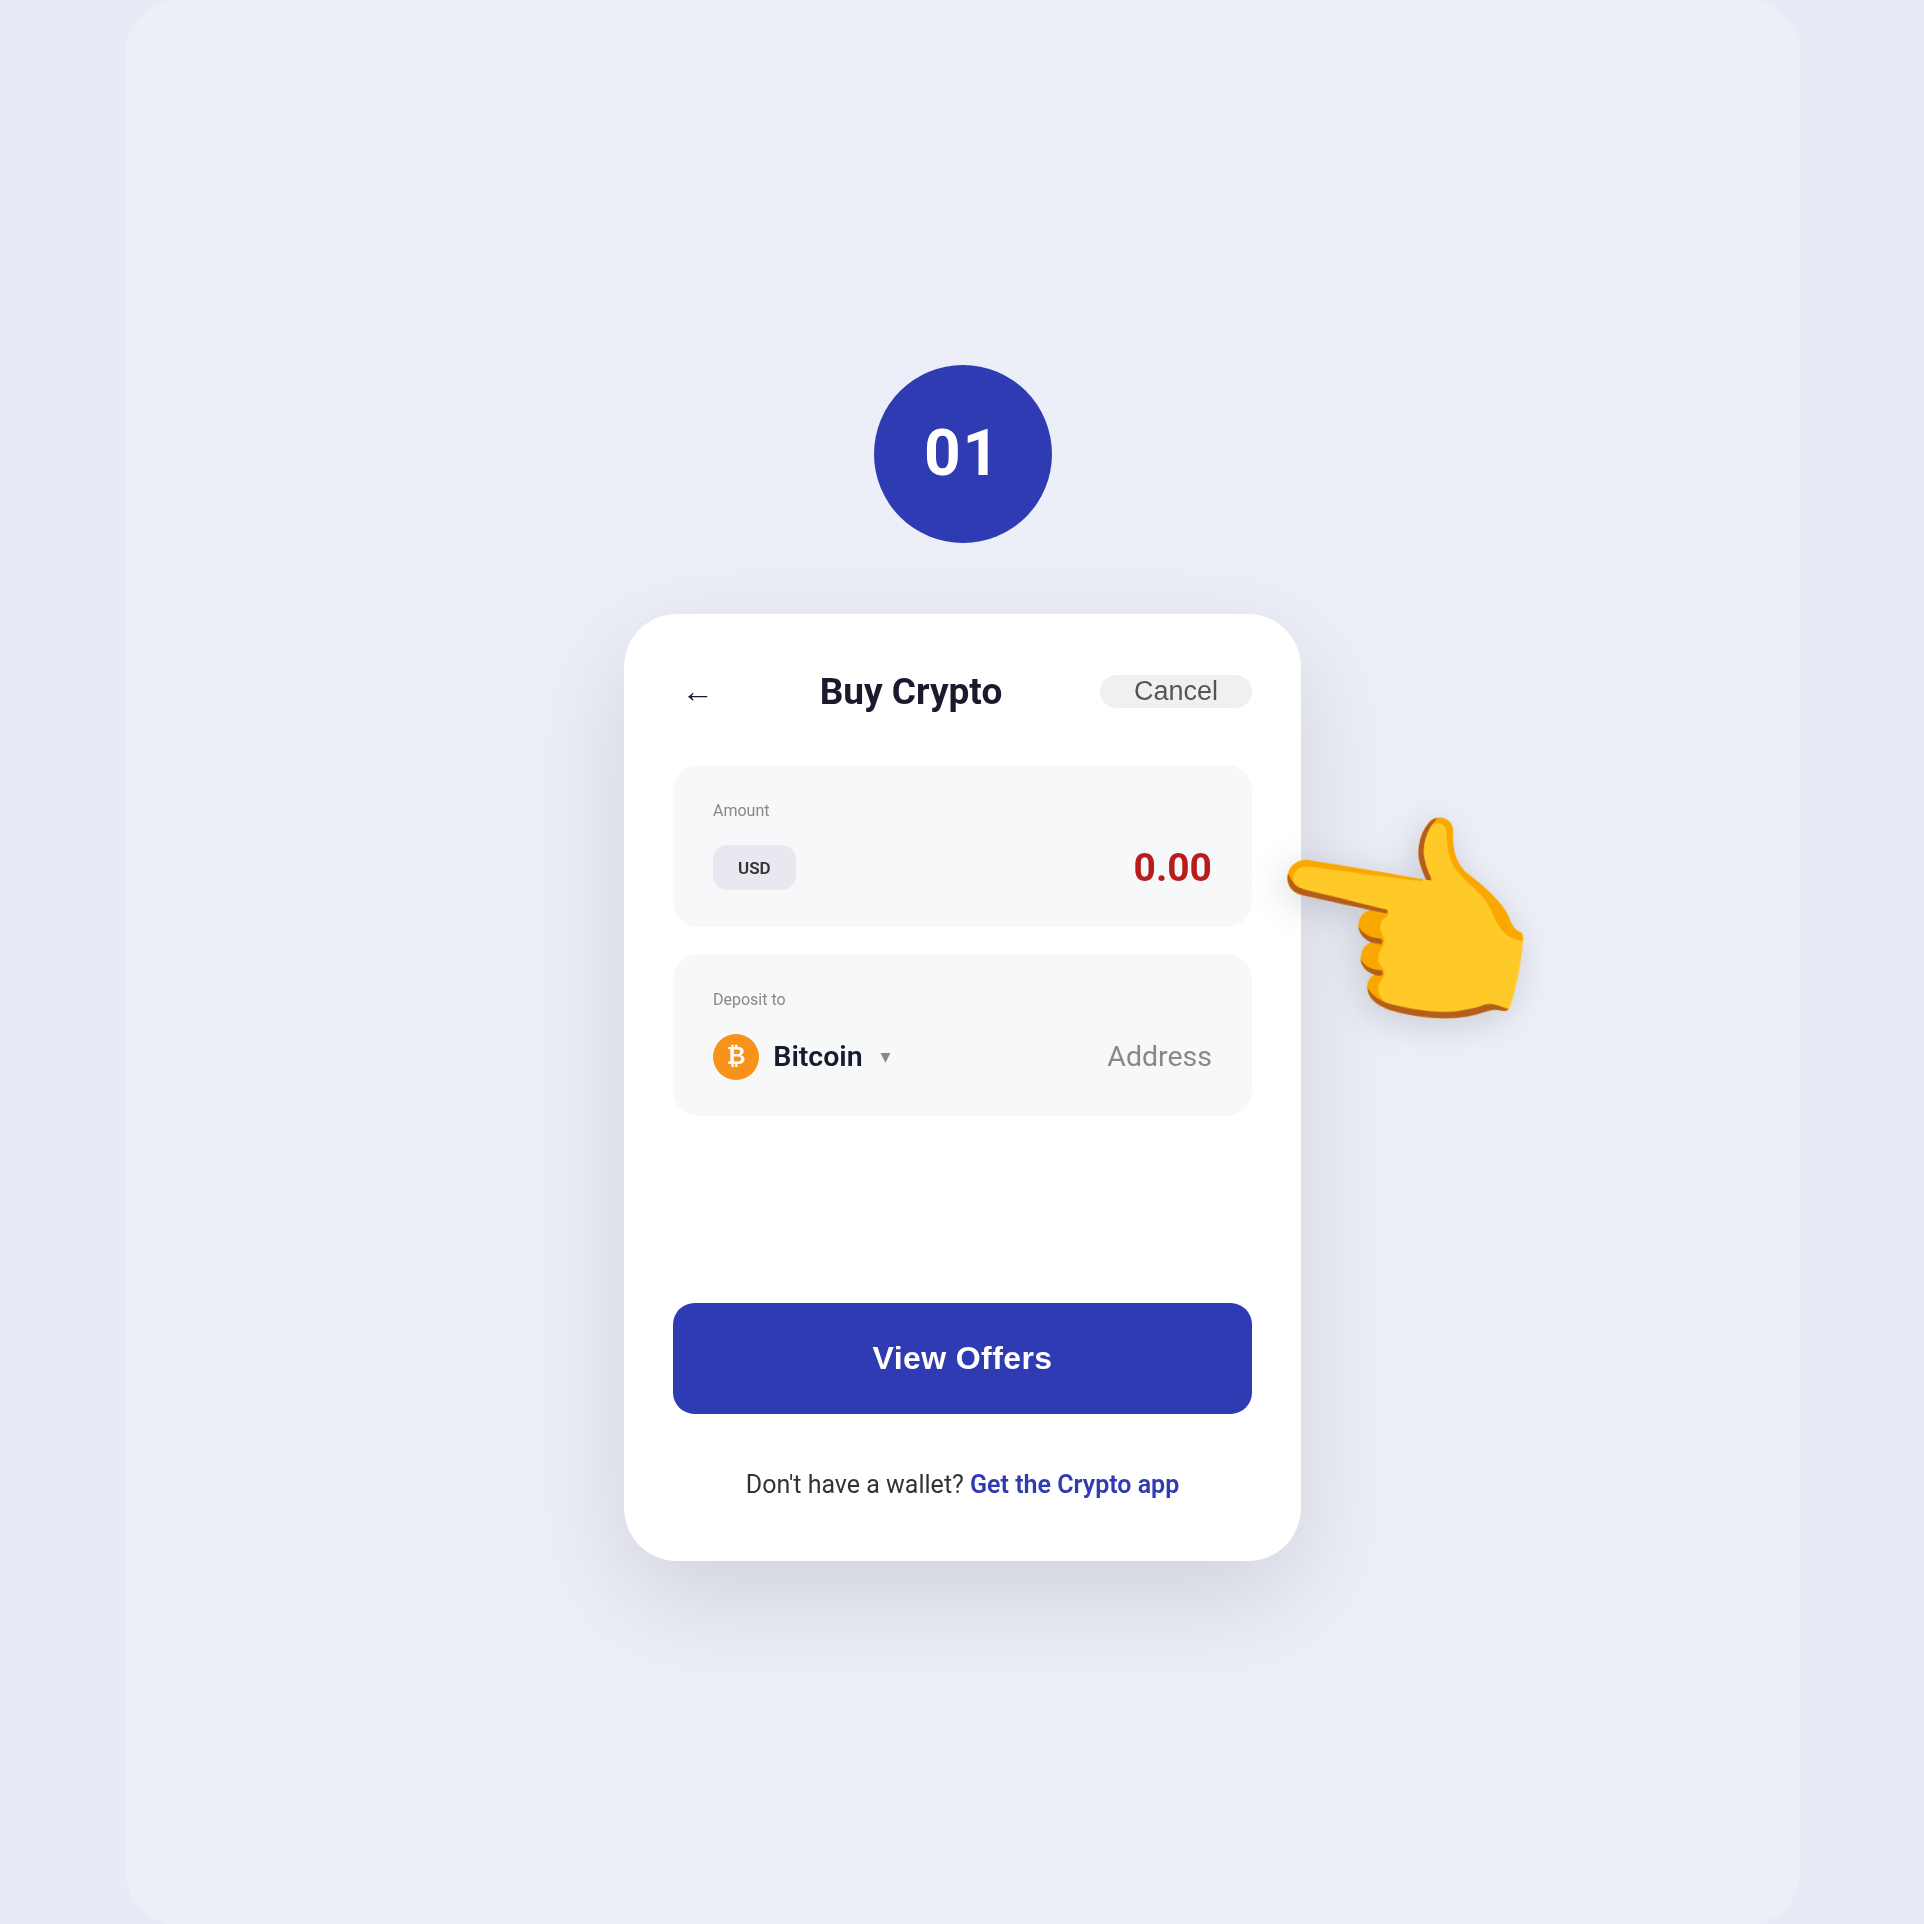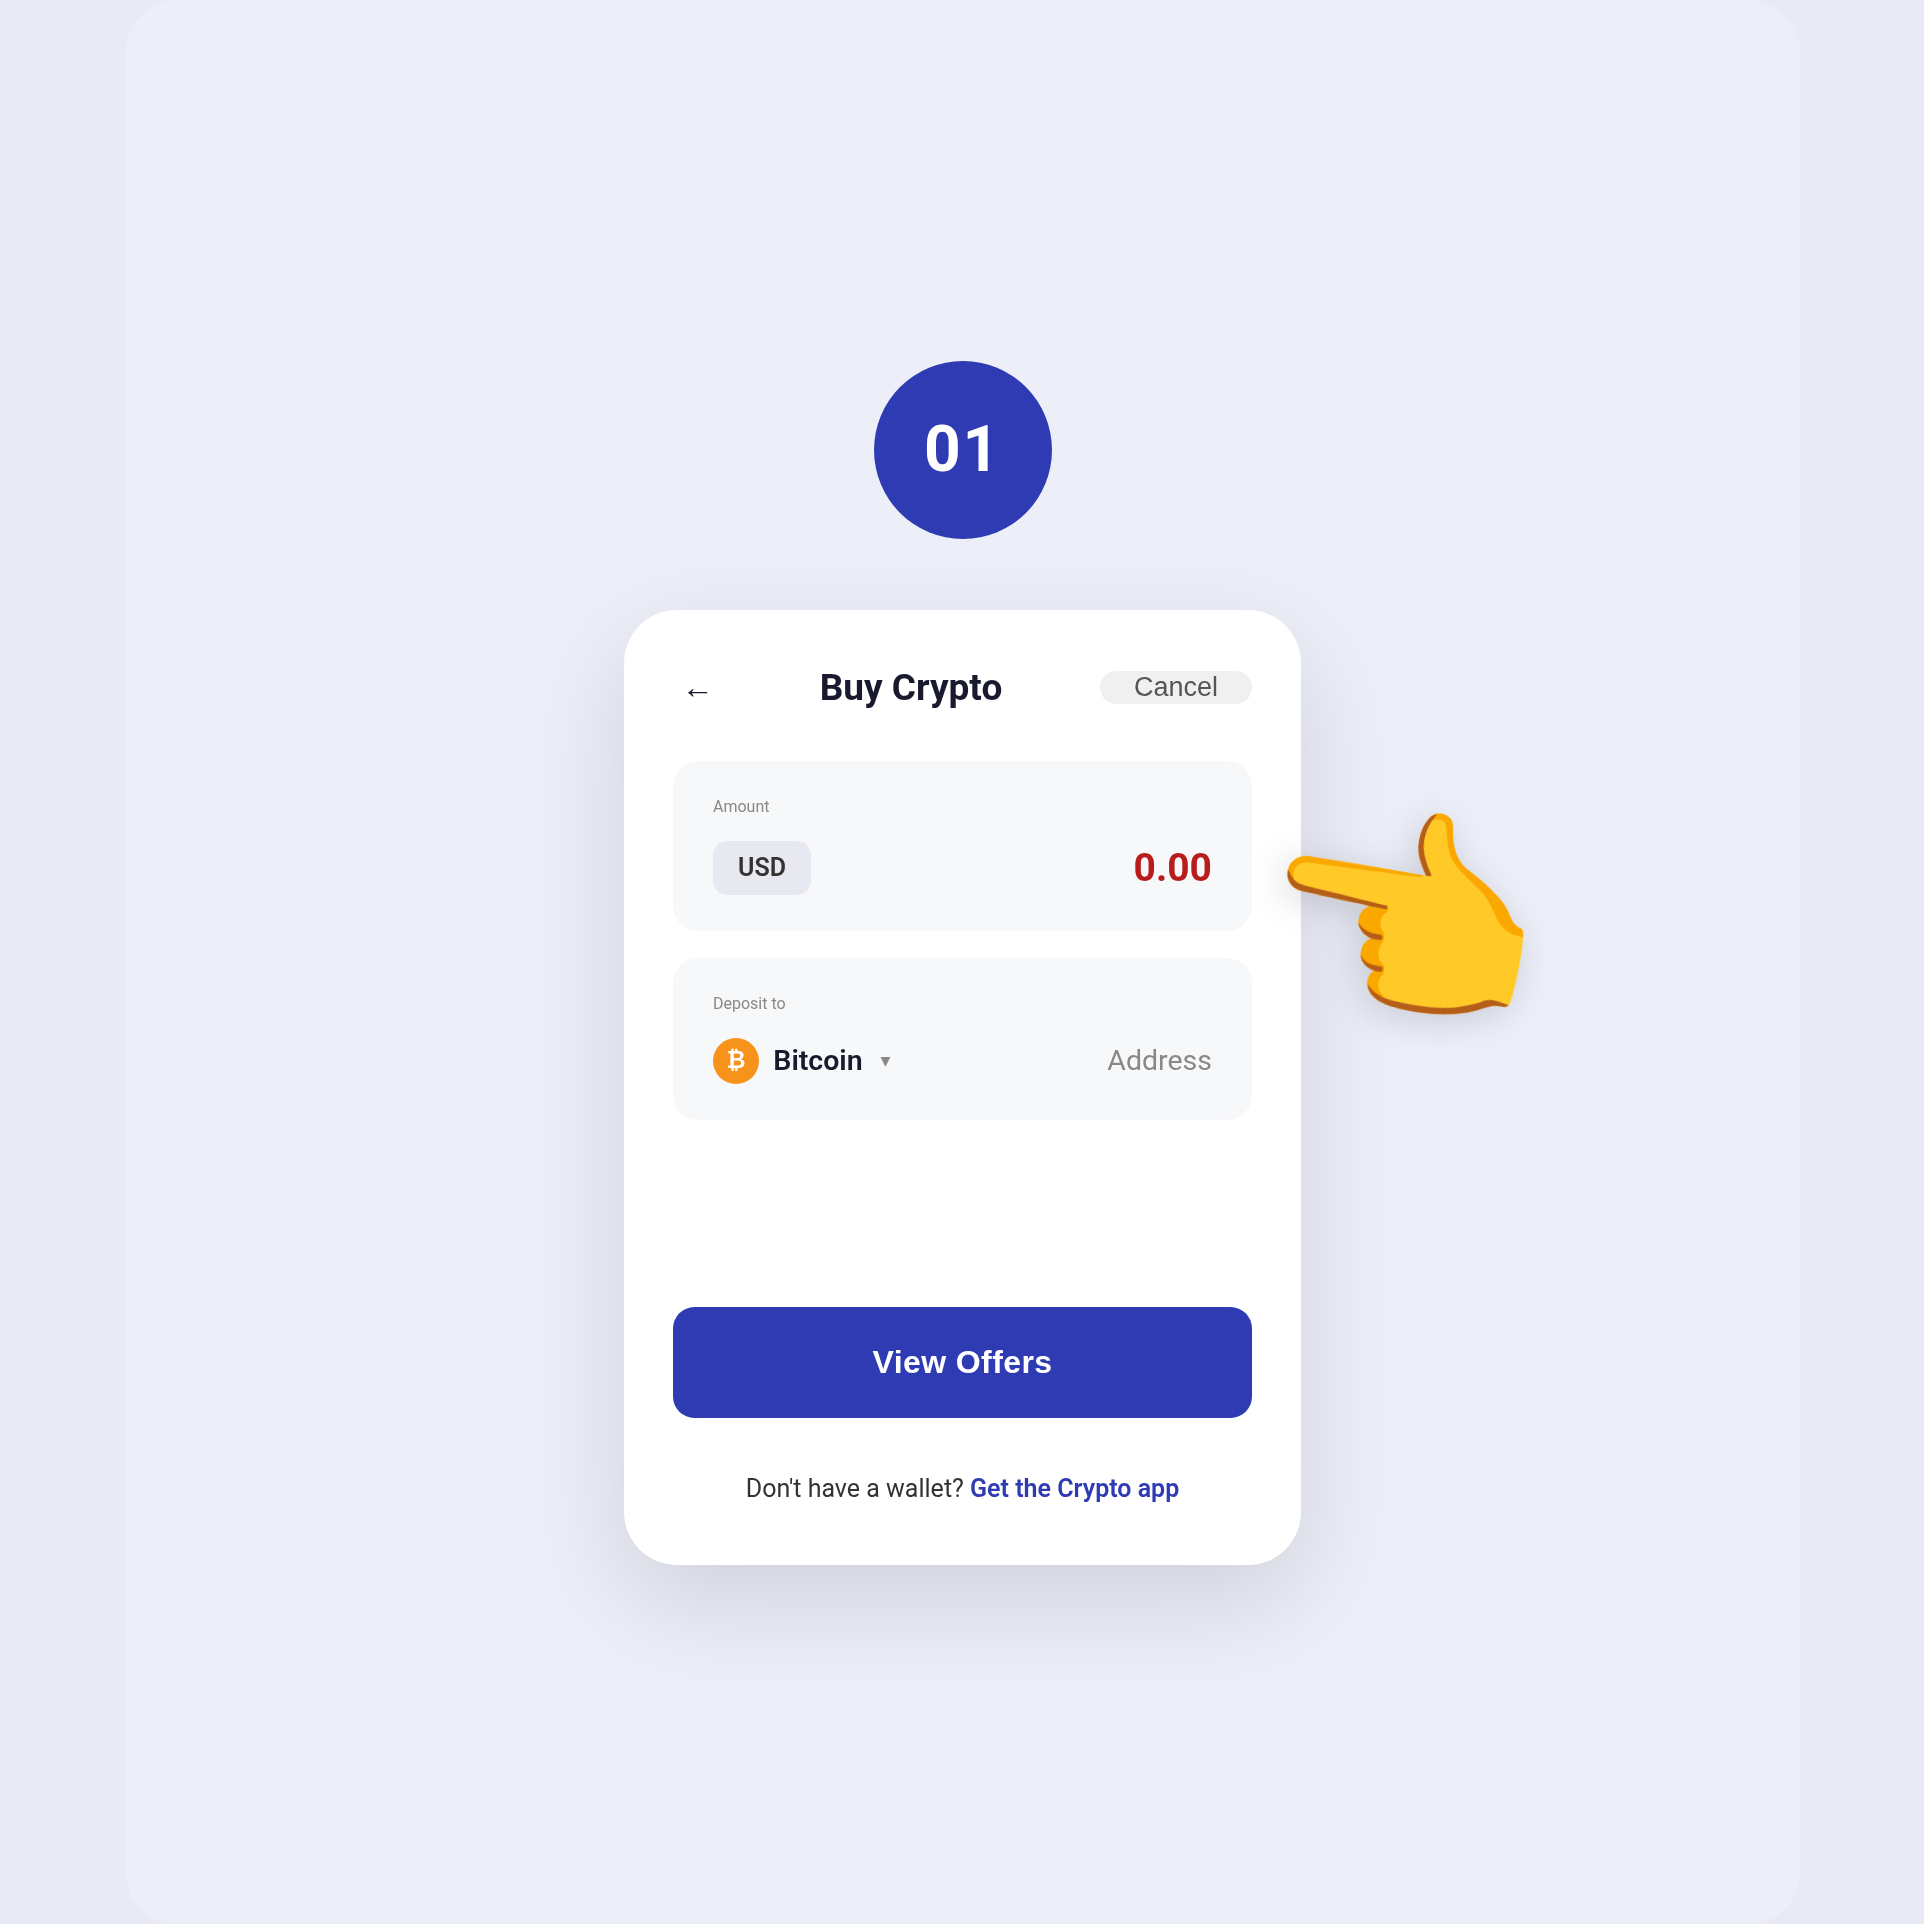--- a/index.html
+++ b/index.html
@@ -124,21 +124,21 @@
     .amount-row {
       display: flex;
       align-items: center;
       justify-content: space-between;
     }
 
     .currency-badge {
       background: #e8e9f0;
       border-radius: 14.3px;
       padding: 12.5px 25px;
-      font-size: 25px;
+      font-size: 17px;
       font-weight: 600;
       color: #333;
     }
 
     .amount-value {
       font-size: 39px;
       font-weight: 700;
       color: #b91c1c;
     }
 

